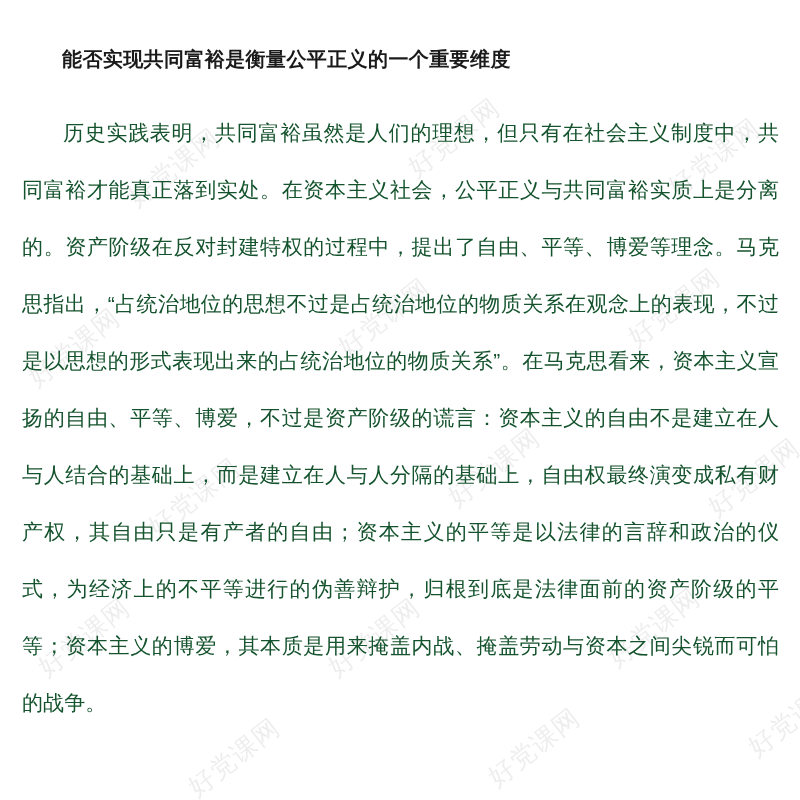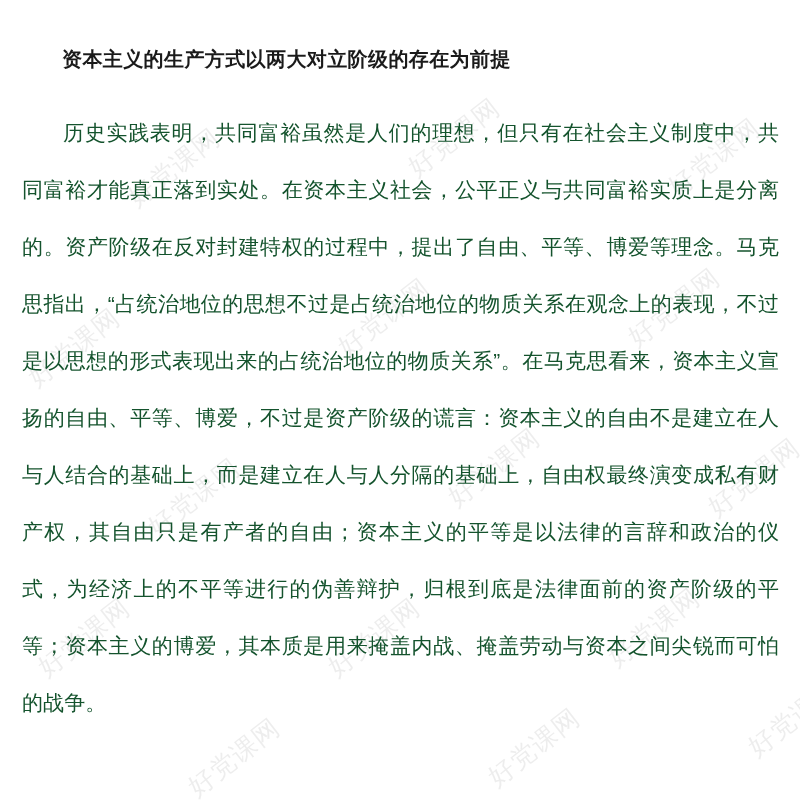--- a/index.html
+++ b/index.html
@@ -102,20 +102,20 @@
     <span class="watermark-mark" style="left: 30px; top: 620px; color: rgb(0, 0, 0);">好党课网</span>
     <span class="watermark-mark" style="left: 320px; top: 620px; color: rgb(0, 0, 0);">好党课网</span>
     <span class="watermark-mark" style="left: 600px; top: 610px; color: rgb(0, 0, 0);">好党课网</span>
     <span class="watermark-mark" style="left: 180px; top: 740px; color: rgb(0, 0, 0);">好党课网</span>
     <span class="watermark-mark" style="left: 480px; top: 730px; color: rgb(0, 0, 0);">好党课网</span>
     <span class="watermark-mark" style="left: 740px; top: 700px; color: rgb(0, 0, 0);">好党课网</span>
   </div>
 
 <div id="document-page">
 
-  <h1 id="doc-title">资本主义的生产方式以两大对立阶级的存在为前提</h1>
+  <h1 id="doc-title">能否实现共同富裕是衡量公平正义的一个重要维度</h1>
 
   <div id="body-text">
     <p id="paragraph-1" class="doc-paragraph indented">历史实践表明，共同富裕虽然是人们的理想，但只有在社会主义制度中，共同富裕才能真正落到实处。在资本主义社会，公平正义与共同富裕实质上是分离的。资产阶级在反对封建特权的过程中，提出了自由、平等、博爱等理念。马克思指出，“占统治地位的思想不过是占统治地位的物质关系在观念上的表现，不过是以思想的形式表现出来的占统治地位的物质关系”。在马克思看来，资本主义宣扬的自由、平等、博爱，不过是资产阶级的谎言：资本主义的自由不是建立在人与人结合的基础上，而是建立在人与人分隔的基础上，自由权最终演变成私有财产权，其自由只是有产者的自由；资本主义的平等是以法律的言辞和政治的仪式，为经济上的不平等进行的伪善辩护，归根到底是法律面前的资产阶级的平等；资本主义的博爱，其本质是用来掩盖内战、掩盖劳动与资本之间尖锐而可怕的战争。</p>
     <p id="paragraph-2" class="doc-paragraph indented">资本主义的生产资料私有制及其剥削本性，决定了它不可能实现真正的公平正义；资本主义固有的阶级对立，决定了它不可能实现所有人的共同富裕。资本主义的生产方式以两大对立阶级的存在为前提：资产阶级掌握生产资料，主导着生产与分配；工人阶级与生产资料</p>
   </div>
 
 </div>
 
 </body></html>

